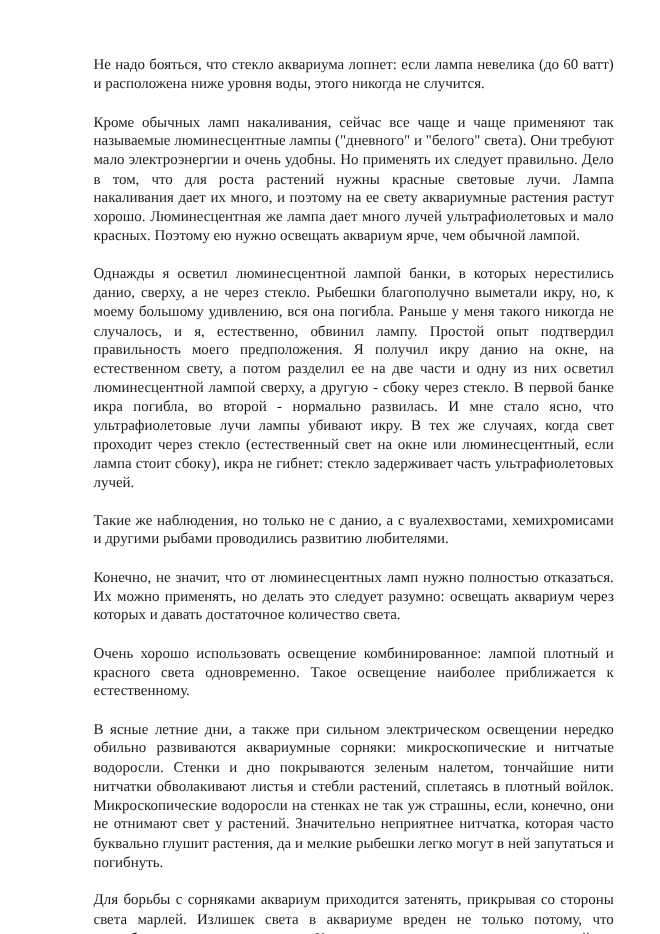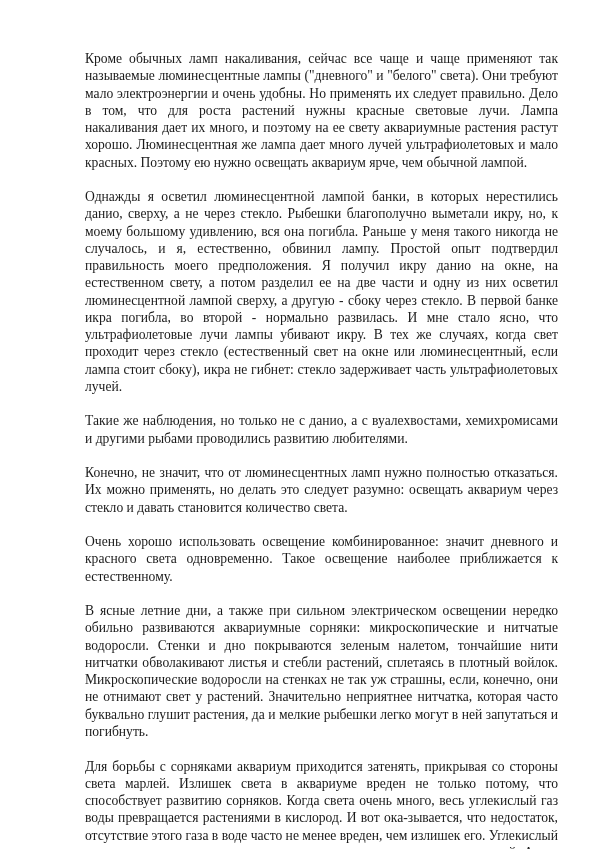--- a/index.html
+++ b/index.html
@@ -26,21 +26,22 @@
     }
     .page p {
       margin: 0 0 17.3px 0;
       padding: 0;
     }
   </style>
 </head>
 <body>
 
 <div class="page">
+  <p>Не надо бояться, что стекло аквариума лопнет: если лампа невелика (до 60 ватт) и расположена ниже уровня воды, этого никогда не случится.</p>
   <p>Кроме обычных ламп накаливания, сейчас все чаще и чаще применяют так называемые люминесцентные лампы ("дневного" и "белого" света). Они требуют мало электроэнергии и очень удобны. Но применять их следует правильно. Дело в том, что для роста растений нужны красные световые лучи. Лампа накаливания дает их много, и поэтому на ее свету аквариумные растения растут хорошо. Люминесцентная же лампа дает много лучей ультрафиолетовых и мало красных. Поэтому ею нужно освещать аквариум ярче, чем обычной лампой.</p>
   <p>Однажды я осветил люминесцентной лампой банки, в которых нерестились данио, сверху, а не через стекло. Рыбешки благополучно выметали икру, но, к моему большому удивлению, вся она погибла. Раньше у меня такого никогда не случалось, и я, естественно, обвинил лампу. Простой опыт подтвердил правильность моего предположения. Я получил икру данио на окне, на естественном свету, а потом разделил ее на две части и одну из них осветил люминесцентной лампой сверху, а другую - сбоку через стекло. В первой банке икра погибла, во второй - нормально развилась. И мне стало ясно, что ультрафиолетовые лучи лампы убивают икру. В тех же случаях, когда свет проходит через стекло (естественный свет на окне или люминесцентный, если лампа стоит сбоку), икра не гибнет: стекло задерживает часть ультрафиолетовых лучей.</p>
   <p>Такие же наблюдения, но только не с данио, а с вуалехвостами, хемихромисами и другими рыбами проводились развитию любителями.</p>
-  <p>Конечно, не значит, что от люминесцентных ламп нужно полностью отказаться. Их можно применять, но делать это следует разумно: освещать аквариум через стекло и давать становится количество света.</p>
-  <p>Очень хорошо использовать освещение комбинированное: значит дневного и красного света одновременно. Такое освещение наиболее приближается к естественному.</p>
+  <p>Конечно, не значит, что от люминесцентных ламп нужно полностью отказаться. Их можно применять, но делать это следует разумно: освещать аквариум через которых и давать достаточное количество света.</p>
+  <p>Очень хорошо использовать освещение комбинированное: лампой плотный и красного света одновременно. Такое освещение наиболее приближается к естественному.</p>
   <p>В ясные летние дни, а также при сильном электрическом освещении нередко обильно развиваются аквариумные сорняки: микроскопические и нитчатые водоросли. Стенки и дно покрываются зеленым налетом, тончайшие нити нитчатки обволакивают листья и стебли растений, сплетаясь в плотный войлок. Микроскопические водоросли на стенках не так уж страшны, если, конечно, они не отнимают свет у растений. Значительно неприятнее нитчатка, которая часто буквально глушит растения, да и мелкие рыбешки легко могут в ней запутаться и погибнуть.</p>
   <p>Для борьбы с сорняками аквариум приходится затенять, прикрывая со стороны света марлей. Излишек света в аквариуме вреден не только потому, что способствует развитию сорняков. Когда света очень много, весь углекислый газ воды превращается растениями в кислород. И вот ока-зывается, что недостаток, отсутствие этого газа в воде часто не менее вреден, чем излишек его. Углекислый газ подкисляет воду, а когда его нет - вода нередко становится щелочной. А для многих рыб и растений это вредно.</p>
 
 </div>
 
 </body></html>

